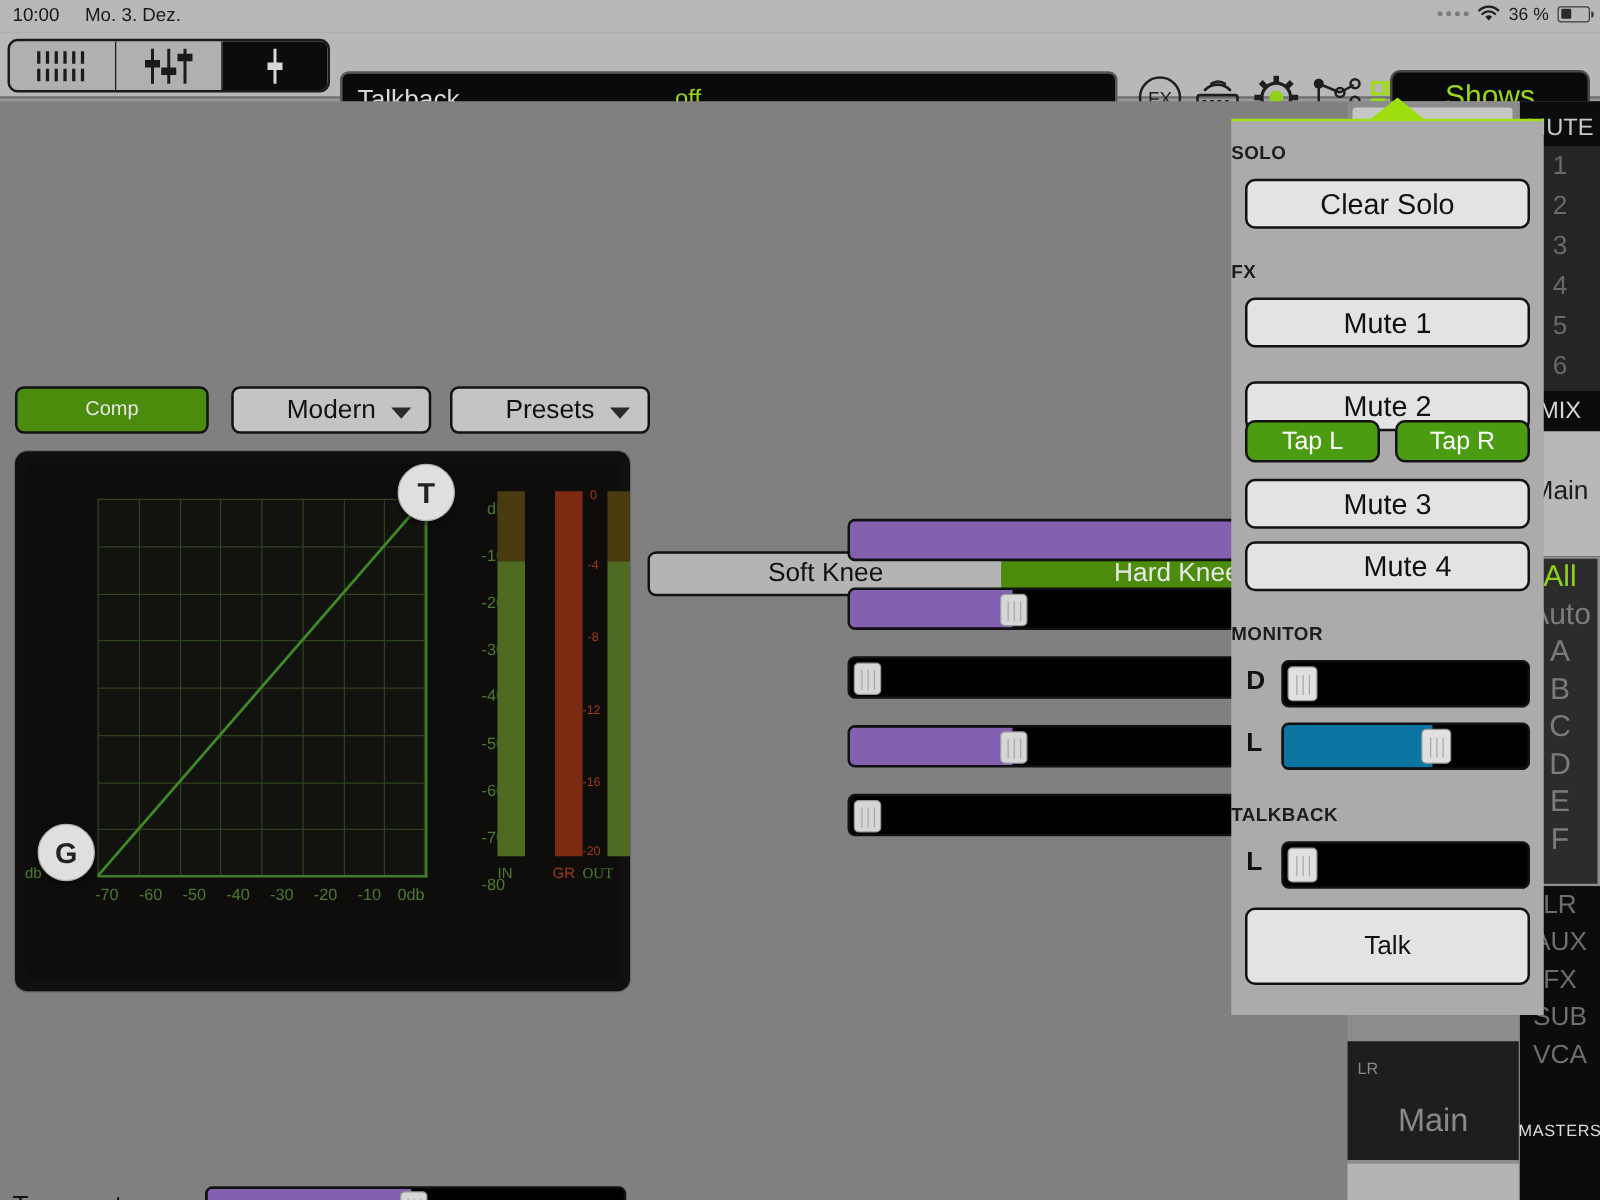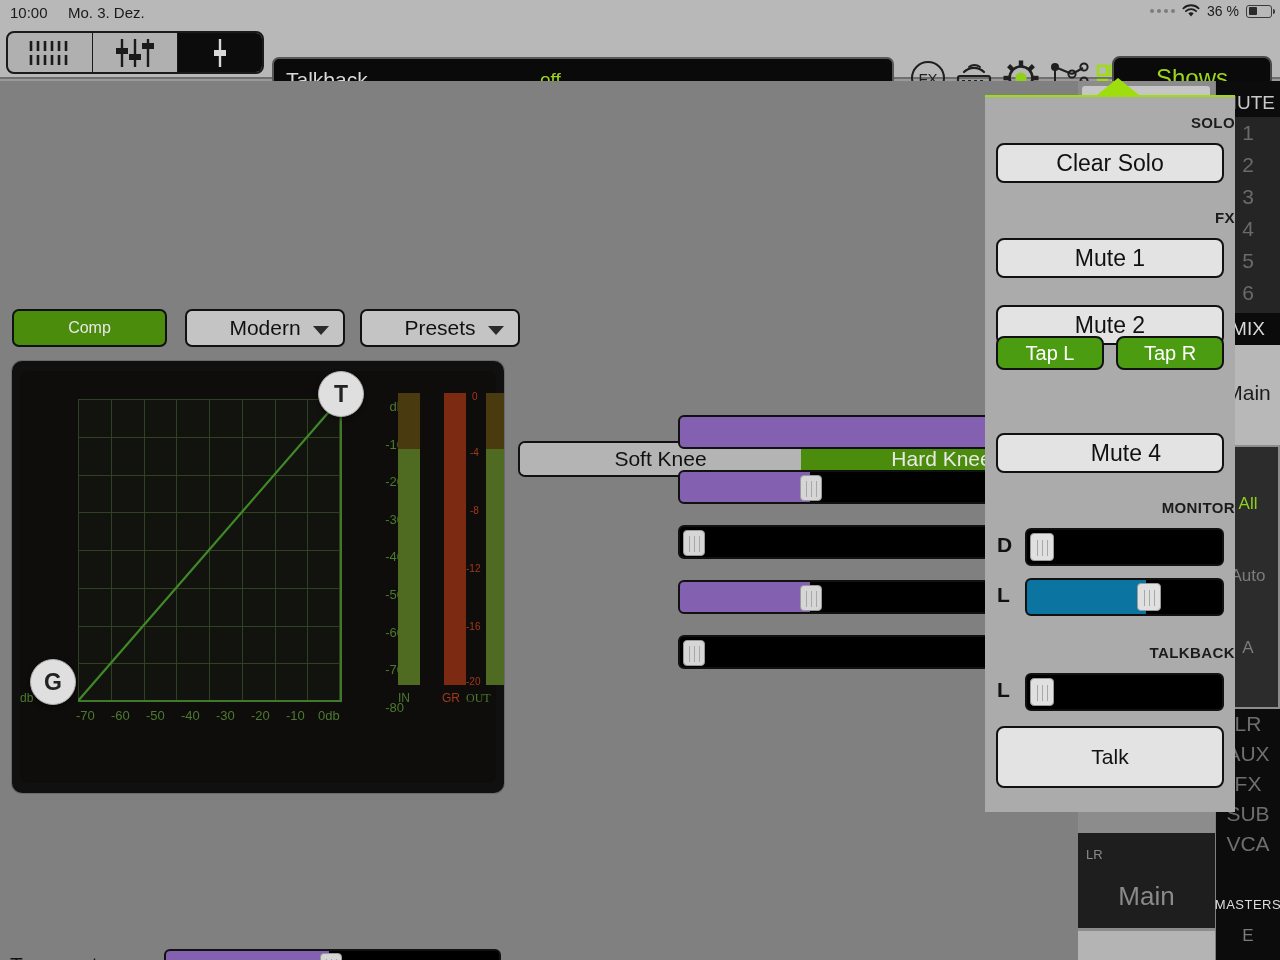--- a/index.html
+++ b/index.html
@@ -140,21 +140,21 @@
 
   
   .rail { position: absolute; right: 0; top: 81px; width: 64px; height: 879px; background: #0c0c0c; }
   .rail .mute-hdr { position: absolute; left: 0; top: 8px; width: 64px; height: 28px; color: #c9c9c9; font-size: 19px; display:flex; align-items:center; justify-content:center; background:#0c0c0c;}
   .rail .numlist { position: absolute; left: 0; top: 36px; width: 64px; height: 196px; background: #252525; }
   .rail .numlist div { height: 32px; display:flex; align-items:center; justify-content:center; color: #6a6a6a; font-size: 21px; }
   .rail .mix-hdr { position: absolute; left: 0; top: 232px; width: 64px; height: 32px; color: #d8d8d8; font-size: 19px; display:flex; align-items:center; justify-content:center; background:#0b0b0b; }
   .rail .mainbox { position: absolute; left: 0; top: 264px; width: 64px; height: 100px; background: #b8b8b8; }
   .rail .mainbox span { position: absolute; left: 0; right:0; top: 36px; text-align:center; color:#1c1c1c; font-size: 21px; }
   .rail .banklist { position: absolute; left: 0; top: 364px; width: 64px; height: 264px; background: #2c2c2c; border: 2px solid #8d8d8d; }
-  .rail .banklist div { height: 30px; display:flex; align-items:center; justify-content:center; color:#7c7c7c; font-size: 17px; margin-top: 42px; }
+  .rail .banklist div { height: 30px; display:flex; align-items:center; justify-content:center; color:#7c7c7c; font-size: 24px; }
   .rail .banklist div.sel { color: #8fd119; }
   .rail .typelist { position: absolute; left: 0; top: 628px; width: 64px; height: 180px; background: #0c0c0c; }
   .rail .typelist div { height: 30px; display:flex; align-items:center; justify-content:center; color:#6e6e6e; font-size: 21px; }
   .rail .masters { position: absolute; left: 0; top: 808px; width: 64px; height: 30px; color:#dcdcdc; font-size: 13px; display:flex; align-items:center; justify-content:center; letter-spacing:.5px;}
 
   
   .mainstrip { position: absolute; left: 1078px; top: 81px; width: 137px; height: 879px; background: #8c8c8c; }
   .mainstrip .topbtn { position: absolute; left: 4px; top: 5px; width: 128px; height: 20px; background: #c6c6c6; border-radius: 3px;}
   .mainstrip .blackbody { position: absolute; left: 2px; top: 26px; width: 133px; height: 54px; background:#0b0b0b; border-radius:6px;}
   .mainstrip .lowerbox { position: absolute; left: 0px; top: 752px; width: 137px; height: 95px; background: #1e1e1e; }
@@ -166,21 +166,21 @@
   .popup {
     position: absolute; left: 985px; top: 97px; width: 250px; height: 715px;
     background: #ababab; border-top: none;
   }
   .popup-arrow {
     position: absolute; left: 1092px; top: 78px; width: 0; height: 0;
     border-left: 26px solid transparent; border-right: 26px solid transparent;
     border-bottom: 21px solid #9ede0f;
   }
   .popup-topbar { position: absolute; left: 985px; top: 95px; width: 250px; height: 5px; background: #9ede0f; }
-  .sect { position: absolute; left: 0; width: 250px; text-align: right; color: #1c1c1c; font-size: 15px; font-weight: bold; letter-spacing: .4px; }
+  .sect { position: absolute; left: 0; width: 250px; text-align: left; color: #1c1c1c; font-size: 15px; font-weight: bold; letter-spacing: .4px; }
   .pbtn {
     position: absolute; border: 2px solid #111; border-radius: 8px;
     display:flex; align-items:center; justify-content:center;
     background: #e3e3e3; color: #111; font-size: 23px;
   }
   .pbtn.green { background: #4b9c10; color: #fff; font-size: 20px; }
   .pslider {
     position: absolute; height: 38px; background: #000; border: 2px solid #111; border-radius: 6px; overflow: hidden;
   }
   .pslider .fill { position: absolute; left: 0; top: 0; bottom: 0; display:block; }
@@ -542,20 +542,21 @@
     <div class="sect" style="top:17px;">SOLO</div>
     <div class="pbtn" style="left:11px; top:46px; width:228px; height:40px;">Clear Solo</div>
 
     <div class="sect" style="top:112px;">FX</div>
     <div class="pbtn" style="left:11px; top:141px; width:228px; height:40px;">Mute 1</div>
     <div class="pbtn" style="left:11px; top:191px; width:228px; height:40px;margin-top:17px;">Mute 2</div>
 
     <div class="pbtn green" style="left:11px; top:239px; width:108px; height:34px;">Tap L</div>
     <div class="pbtn green" style="left:131px; top:239px; width:108px; height:34px;">Tap R</div>
 
+    <div class="pbtn" style="left:11px; top:286px; width:228px; height:40px;">Mute 3</div>
     <div class="pbtn" style="left:11px; top:336px; width:228px; height:40px;padding-left:32px;">Mute 4</div>
 
     <div class="sect" style="top:402px;">MONITOR</div>
     <span class="plabel-left" style="left:12px; top:436px;">D</span>
     <div class="pslider" style="left:40px; top:431px; width:199px;">
       <span class="knob" style="left:3px;"></span>
     </div>
     <span class="plabel-left" style="left:12px; top:486px;">L</span>
     <div class="pslider" style="left:40px; top:481px; width:199px;">
       <span class="fill" style="width:61%; background:#0b74a0;"></span>

